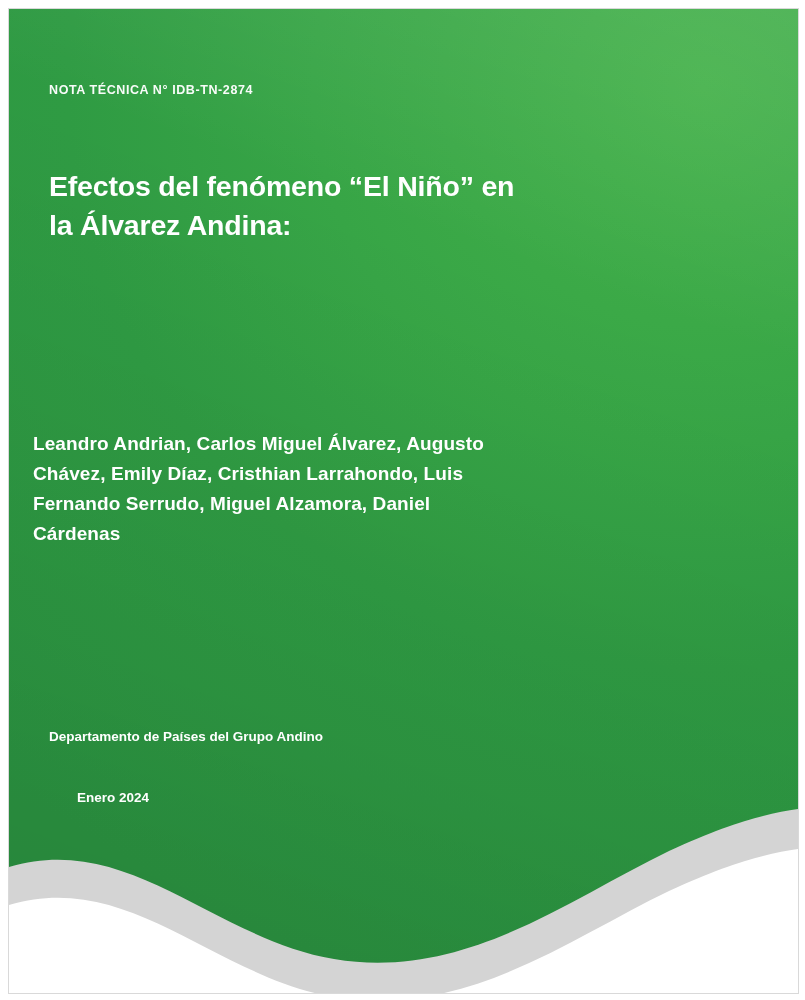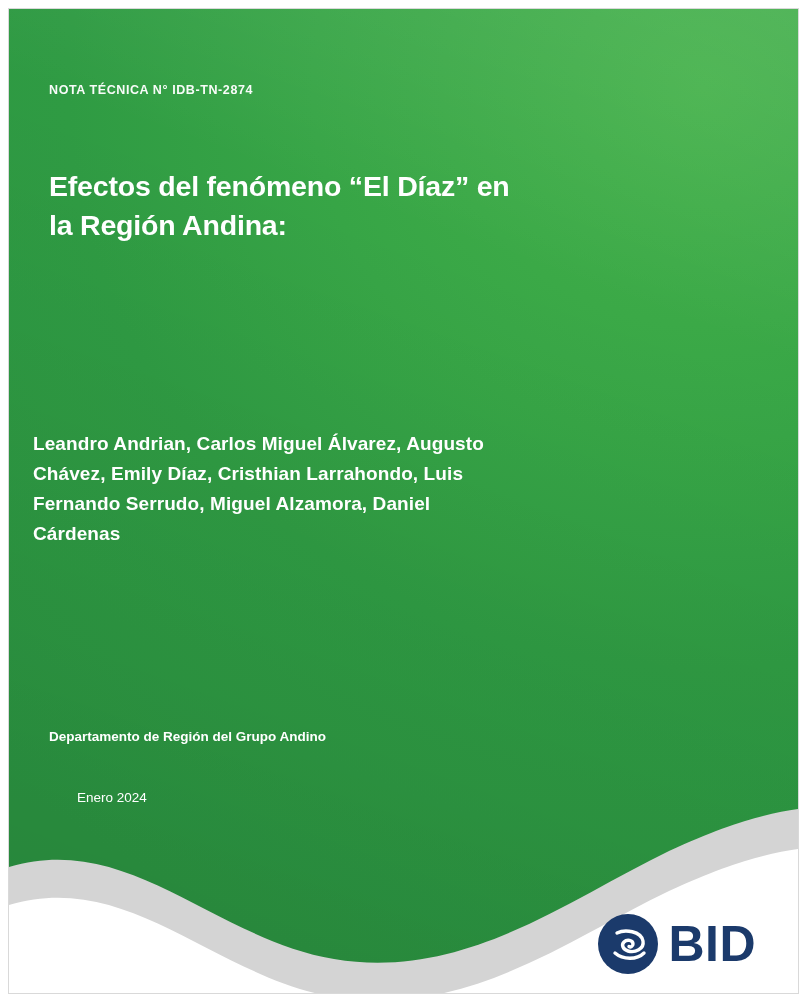--- a/index.html
+++ b/index.html
@@ -113,21 +113,21 @@
     font-size: 13.5px;
     font-weight: 600;
     line-height: 1.5;
   }
   .date {
     position: absolute;
     left: 40px;
     top: 781px;
     color: #ffffff;
     font-size: 13.5px;
-    font-weight: 400;
+    font-weight: 700;
     padding-left: 28px;
   }
   
   .logo {
     position: absolute;
     right: 42px;
     bottom: 18px;
     display: flex;
     align-items: center;
     gap: 9px;
@@ -154,36 +154,26 @@
       <svg viewBox="0 0 789 340" preserveAspectRatio="none" aria-hidden="true">
 
         <path d="M0,232 C120,196 200,300 320,320 C450,342 560,262 660,214 C720,186 760,176 789,172 L789,340 L0,340 Z" fill="#ffffff"></path>
 
         <path d="M0,214 C120,178 205,286 325,306 C455,328 560,246 660,198 C720,170 760,160 789,156 L789,196 C760,200 720,210 660,238 C560,286 455,366 325,344 C205,324 120,216 0,252 Z" fill="#d4d4d4"></path>
       </svg>
     </div>
 
     <div class="tn-number">NOTA TÉCNICA N° IDB-TN-2874</div>
 
-    <div class="title">Efectos del fenómeno “El Díaz” en la Región Andina:</div>
+    <div class="title">Efectos del fenómeno “El Niño” en la Álvarez Andina:</div>
 
 
     <div class="authors">Leandro Andrian, Carlos Miguel Álvarez, Augusto Chávez, Emily Díaz, Cristhian Larrahondo, Luis Fernando Serrudo, Miguel Alzamora, Daniel Cárdenas</div>
 
     <div class="institution">
-      <div>Departamento de Región del Grupo Andino</div>
+      <div>Departamento de Países del Grupo Andino</div>
     </div>
 
     <div class="date">Enero 2024</div>
 
-    <div class="logo">
-      <span>
-        <svg class="logo-mark" width="62" height="62" viewBox="0 0 62 62" aria-hidden="true">
-          <circle cx="31" cy="31" r="30" fill="#1b3a6b"></circle>
-          <path d="M20 20 C28 16, 44 18, 46 28 C47.5 36, 38 40, 31 38 C26 36.5, 24 32, 27 29 C30 26, 36 27, 36 31 C36 33.5, 33.5 34.5, 32 33.5" fill="none" stroke="#ffffff" stroke-width="3.4" stroke-linecap="round"></path>
-          <path d="M18 40 C26 47, 40 47, 47 40" fill="none" stroke="#ffffff" stroke-width="3.4" stroke-linecap="round"></path>
-        </svg>
-      </span>
-      <span class="logo-text">BID</span>
-    </div>
 
   </div>
 </div>
 
 </body></html>

